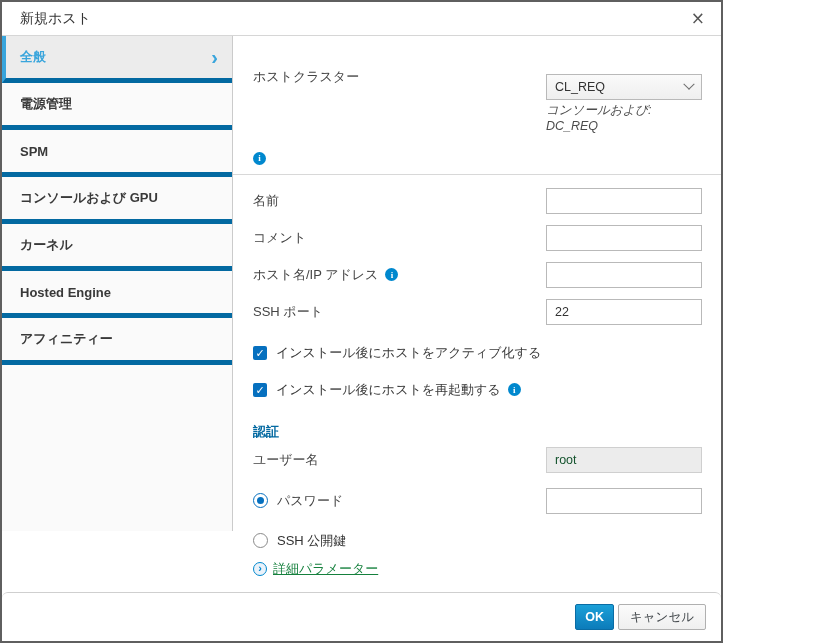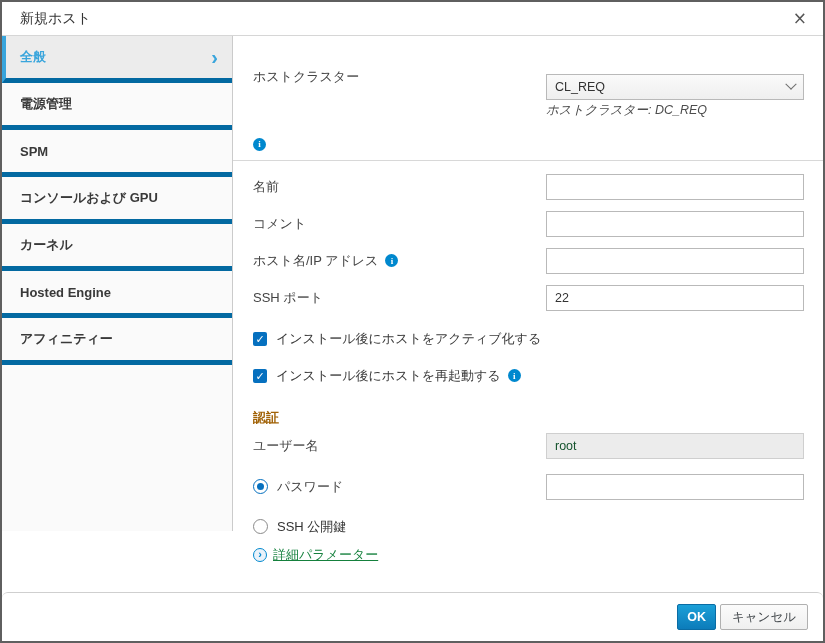--- a/index.html
+++ b/index.html
@@ -1,20 +1,20 @@
 <!DOCTYPE html>
 <html style="--accent: #0088ce; --active-tab: #39a5dc; --check-blue: #0670bf; --ok-top: #1ba0d8; --ok-bottom: #0c7cba;"><head>
 <meta charset="utf-8">
 <style>
   * { margin:0; padding:0; box-sizing:border-box; }
   html,body { background:#fff; }
   body { font-family:"Liberation Sans","DejaVu Sans",sans-serif; color:#333; }
 
   .dialog {
-    width:825px; height:643px;
+    width:723px; height:643px;
     border:2px solid #5f5f5f;
     display:flex; flex-direction:column;
     background:#fff;
     position:relative;
   }
 
   
   .dlg-header {
     height:34px; flex:0 0 34px;
     display:flex; align-items:center;
@@ -106,21 +106,21 @@
   .check-row { display:flex; align-items:center; margin:19px 0; }
   .checkbox {
     width:14px; height:14px; border-radius:2px;
     background:var(--check-blue,#0670bf);
     color:#fff; font-size:11px; line-height:14px; text-align:center;
     margin-right:9px; flex:0 0 14px; cursor:pointer;
   }
   .check-label { color:#3a3a3a; display:flex; align-items:center; }
 
   .auth-section { margin-top:24px; }
-  .auth-title { font-weight:600; color:#a16207; margin-bottom:6px; }
+  .auth-title { font-weight:600; color:#0369a1; margin-bottom:6px; }
   .label-disabled { color:#9b9b9b; }
 
   .radio-row { display:flex; align-items:center; margin:16px 0; }
   .radio {
     width:15px; height:15px; border-radius:50%;
     margin-right:9px; flex:0 0 15px; cursor:pointer;
     border:1px solid #8a8a8a; background:#fff;
     display:flex; align-items:center; justify-content:center;
   }
   .radio.selected { border:1.5px solid var(--check-blue,#1874c6); }
@@ -205,21 +205,21 @@
 
       <div class="frow" style="margin-top:9px; margin-bottom:2px;">
         <span class="flabel">ホストクラスター</span>
         <div class="ffield">
           <div class="select-box">
             <span>CL_REQ</span>
             <span class="caret-down"></span>
           </div>
         </div>
       </div>
-      <div class="dc-note">ホストクラスター: DC_REQ</div>
+      <div class="dc-note">コンソールおよび: DC_REQ</div>
 
       <div class="info-row">
         <span class="info-icon" style="margin-left:0;">i</span>
       </div>
       <div class="content-divider"></div>
 
       <div class="frow">
         <span class="flabel">名前</span>
         <div class="ffield">
           <input class="text-input" type="text" value="" style="">

